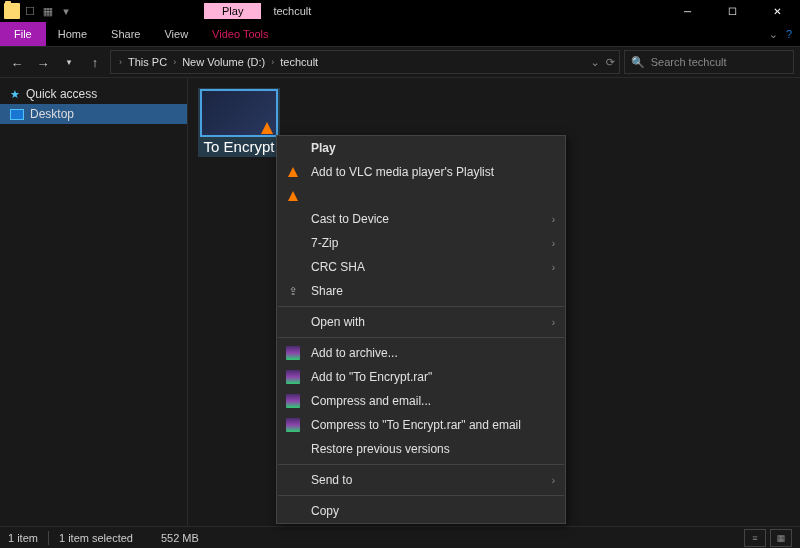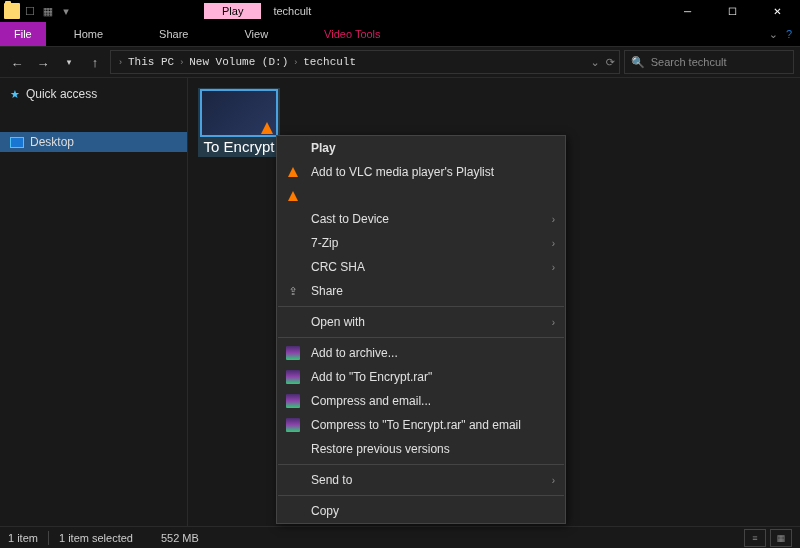--- a/index.html
+++ b/index.html
@@ -10,35 +10,35 @@
 .titlebar .qat-icon { width: 16px; height: 16px; display: flex; align-items: center; justify-content: center; font-size: 11px; color: #888; }
 .titlebar .folder-icon { width: 16px; height: 16px; background: #ffd96f; border-radius: 1px; position: relative; }
 .titlebar .folder-icon::before { content: ""; position: absolute; top: -2px; left: 1px; width: 6px; height: 3px; background: #ffd96f; border-radius: 1px 1px 0 0; }
 .titlebar .play-tab { margin-left: 130px; background: #ffb3d9; color: #000; padding: 2px 18px; font-size: 11px; }
 .titlebar .title { margin-left: 12px; color: #ccc; font-size: 11px; }
 .titlebar .win-controls { margin-left: auto; display: flex; }
 .titlebar .win-btn { width: 45px; height: 22px; display: flex; align-items: center; justify-content: center; color: #fff; font-size: 10px; }
 
 .ribbon-tabs { height: 24px; background: #000; display: flex; align-items: center; font-size: 11px; }
 .ribbon-tabs .file-tab { background: #a21caf; color: #fff; padding: 4px 14px; height: 100%; display: flex; align-items: center; }
-.ribbon-tabs .tab { padding: 4px 28px; color: #ccc; }
+.ribbon-tabs .tab { padding: 4px 12px; color: #ccc; }
 .ribbon-tabs .expand { margin-left: auto; padding: 0 8px; display: flex; align-items: center; gap: 8px; color: #888; }
 
 .navbar { height: 32px; background: #191919; display: flex; align-items: center; padding: 0 6px; gap: 4px; border-top: 1px solid #2a2a2a; border-bottom: 1px solid #2a2a2a; }
 .nav-btn { width: 22px; height: 22px; display: flex; align-items: center; justify-content: center; color: #ccc; font-size: 13px; }
 .breadcrumb { flex: 1; background: #191919; border: 1px solid #333; height: 24px; display: flex; align-items: center; padding: 0 4px; gap: 4px; font-size: 11px; color: #ddd; }
-.breadcrumb .bc-item { padding: 0 2px; font-family: Liberation Mono, monospace; }
+.breadcrumb .bc-item { padding: 0 2px; }
 .breadcrumb .bc-sep { color: #888; font-size: 9px; }
 .breadcrumb .bc-actions { margin-left: auto; display: flex; gap: 6px; color: #888; }
 .searchbox { width: 170px; background: #191919; border: 1px solid #333; height: 24px; display: flex; align-items: center; padding: 0 6px; color: #888; gap: 6px; font-size: 11px; }
 
 .body-area { display: flex; height: calc(548px - 22px - 24px - 32px - 22px); }
 .sidebar { width: 188px; background: #191919; border-right: 1px solid #2a2a2a; padding-top: 6px; }
 .sidebar-item { display: flex; align-items: center; gap: 6px; padding: 3px 10px; font-size: 12px; color: #ddd; }
-.sidebar-item.selected { background: #2a5a8a; margin-top: 28px; }
+.sidebar-item.selected { background: #2a5a8a; }
 .star-icon { color: #4fc3f7; font-size: 11px; }
 .desktop-icon { width: 14px; height: 11px; background: #1976d2; border: 1px solid #4fc3f7; }
 
 .content { flex: 1; background: #191919; padding: 10px; position: relative; }
 .file-item { width: 82px; text-align: center; }
 .file-item.selected .thumb { outline: 2px solid #4aa3e0; outline-offset: -1px; }
 .file-item.selected { background: rgba(74,163,224,0.25); padding: 2px; }
 .thumb { width: 76px; height: 46px; background: linear-gradient(135deg,#1a2540,#2a3860); position: relative; margin: 0 auto; }
 .thumb .cone { position: absolute; bottom: 2px; right: 4px; width: 0; height: 0; border-left: 6px solid transparent; border-right: 6px solid transparent; border-bottom: 12px solid #ff7b00; }
 .file-label { font-size: 15px; color: #fff; margin-top: 2px; }

